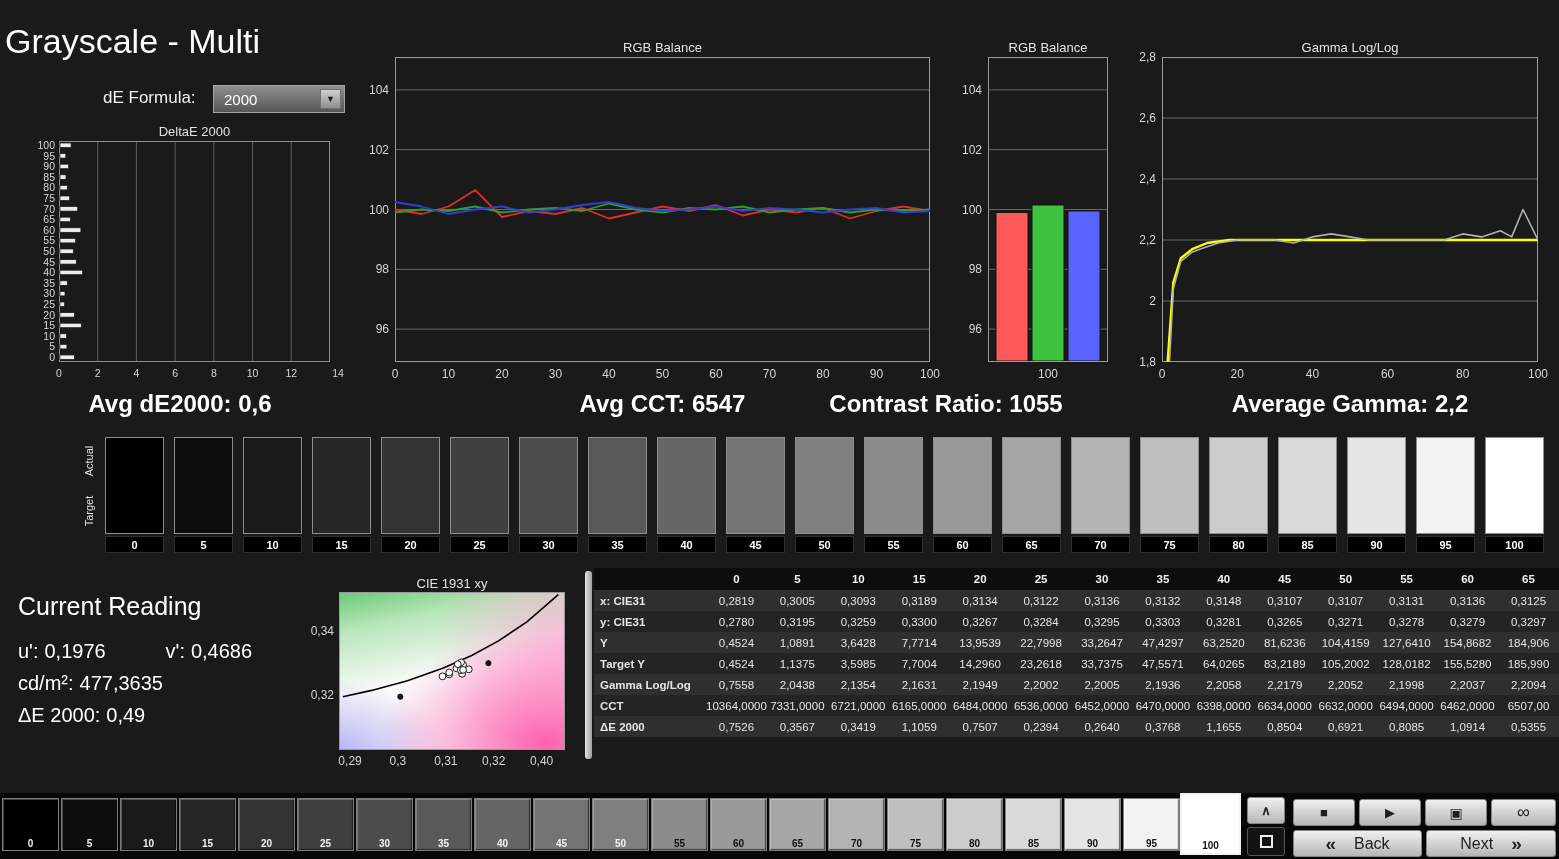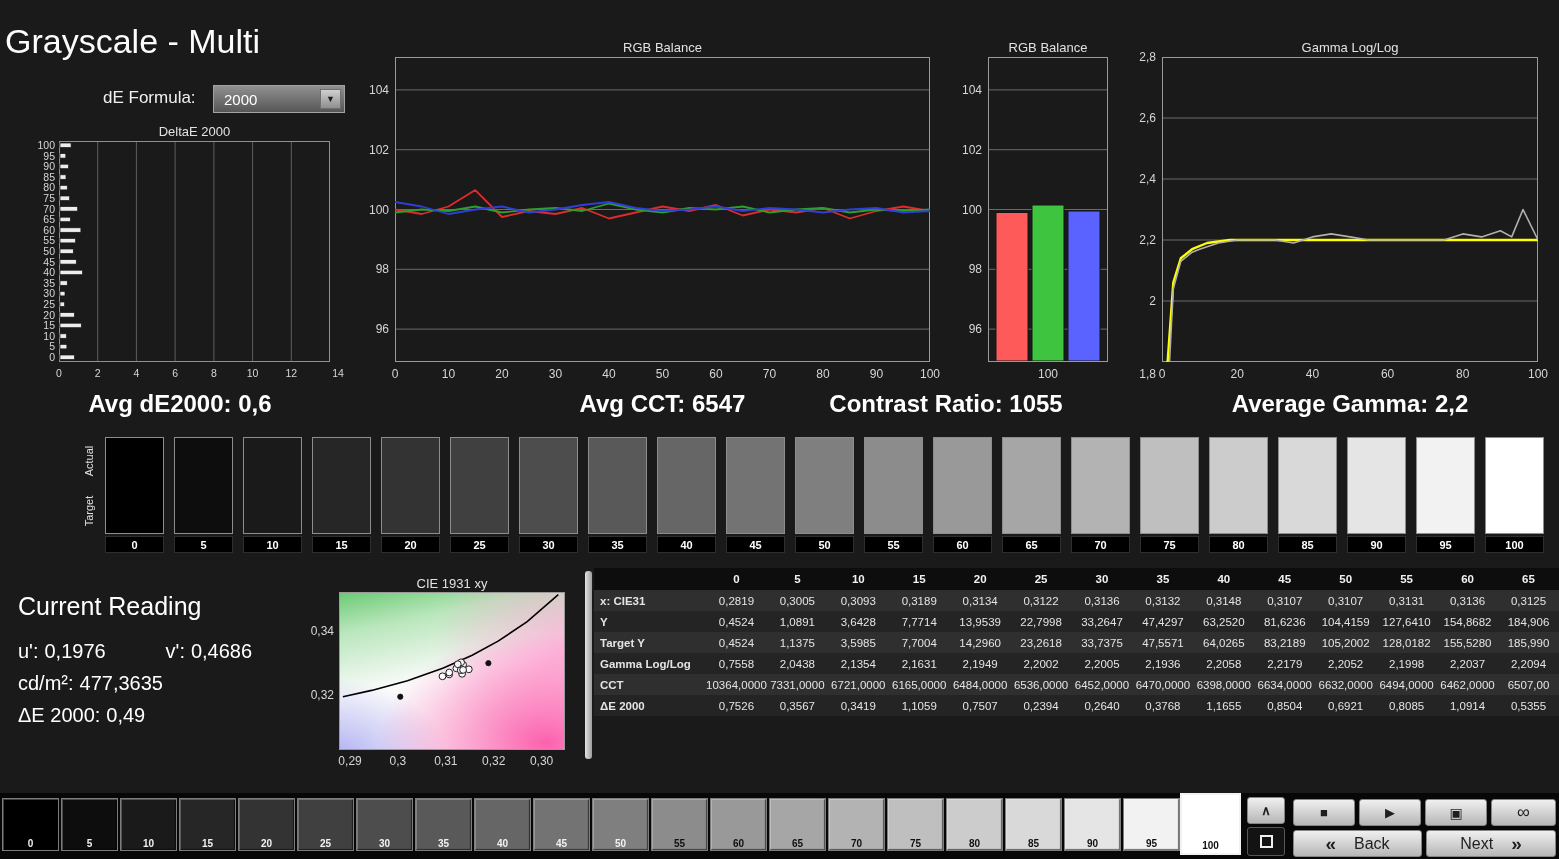--- a/index.html
+++ b/index.html
@@ -214,21 +214,21 @@
       <line x1="1" y1="244.0" x2="375" y2="244.0" stroke="#6a6a6a"></line>
       <rect x="0.5" y="0.5" width="375" height="304" fill="none" stroke="#9a9a9a"></rect>
       <polyline points="5.6,305.0 11.3,225.7 18.8,201.3 30.1,192.2 45.1,186.0 67.7,183.0 376.0,183.0" fill="none" stroke="#ffff00" stroke-width="2.4" stroke-linejoin="round"></polyline>
       <polyline points="7.5,305.0 11.3,231.8 18.8,204.4 30.1,195.2 37.6,192.2 56.4,186.0 75.2,183.0 94.0,183.0 112.8,183.0 131.6,186.0 150.4,179.9 169.2,176.9 188.0,179.9 206.8,183.0 225.6,183.0 244.4,183.0 263.2,183.0 282.0,183.0 300.8,176.9 319.6,179.9 338.4,173.8 349.7,179.9 361.0,152.5 376.0,183.0" fill="none" stroke="#b0b0b0" stroke-width="1.6" stroke-linejoin="round"></polyline>
     </svg>
     <div class="tick y" style="top: 0px;">2,8</div>
     <div class="tick y" style="top: 61px;">2,6</div>
     <div class="tick y" style="top: 122px;">2,4</div>
     <div class="tick y" style="top: 183px;">2,2</div>
     <div class="tick y" style="top: 244px;">2</div>
-    <div class="tick y" style="top: 305px; margin-top: 12px;">1,8</div>
+    <div class="tick y" style="top: 305px;">1,8</div>
     <div class="tick x" style="left: 0px;">0</div>
     <div class="tick x" style="left: 75.2px;">20</div>
     <div class="tick x" style="left: 150.4px;">40</div>
     <div class="tick x" style="left: 225.6px;">60</div>
     <div class="tick x" style="left: 300.8px;">80</div>
     <div class="tick x" style="left: 376px;">100</div>
   </div>
 
 <div id="statDE" class="stat">Avg dE2000: 0,6</div>
 <div id="statCCT" class="stat">Avg CCT: 6547</div>
@@ -353,21 +353,21 @@
       <circle cx="109.2" cy="81.4" r="3.4" fill="rgba(255,255,255,0.92)" stroke="#1c1c1c" stroke-width="1"></circle>
       <circle cx="109.2" cy="79.5" r="3.4" fill="rgba(255,255,255,0.92)" stroke="#1c1c1c" stroke-width="1"></circle>
       <circle cx="120.7" cy="77.2" r="3.4" fill="rgba(255,255,255,0.92)" stroke="#1c1c1c" stroke-width="1"></circle>
       <circle cx="123.1" cy="76.9" r="3.4" fill="rgba(255,255,255,0.92)" stroke="#1c1c1c" stroke-width="1"></circle>
       <circle cx="117.8" cy="71.2" r="3.4" fill="rgba(255,255,255,0.92)" stroke="#1c1c1c" stroke-width="1"></circle>
     </svg>
     <div class="tick x" style="left: 10.0551px;">0,29</div>
     <div class="tick x" style="left: 57.9364px;">0,3</div>
     <div class="tick x" style="left: 105.818px;">0,31</div>
     <div class="tick x" style="left: 153.699px;">0,32</div>
-    <div class="tick x" style="left: 201.581px;">0,30</div>
+    <div class="tick x" style="left: 201.581px;">0,40</div>
     <div class="tick y" style="top: 38.303px;">0,34</div>
     <div class="tick y" style="top: 102.141px;">0,32</div>
   </div>
 
 <div id="tableScrollbar"></div>
 <div id="readTableWrap">
   <table id="mtable">
       <colgroup>
         <col style="width: 112px;">
         <col>
@@ -416,20 +416,37 @@
           <td>0,3136</td>
           <td>0,3132</td>
           <td>0,3148</td>
           <td>0,3107</td>
           <td>0,3107</td>
           <td>0,3131</td>
           <td>0,3136</td>
           <td>0,3125</td>
         </tr>
         <tr>
+          <th>y: CIE31</th>
+          <td>0,2780</td>
+          <td>0,3195</td>
+          <td>0,3259</td>
+          <td>0,3300</td>
+          <td>0,3267</td>
+          <td>0,3284</td>
+          <td>0,3295</td>
+          <td>0,3303</td>
+          <td>0,3281</td>
+          <td>0,3265</td>
+          <td>0,3271</td>
+          <td>0,3278</td>
+          <td>0,3279</td>
+          <td>0,3297</td>
+        </tr>
+        <tr>
           <th>Y</th>
           <td>0,4524</td>
           <td>1,0891</td>
           <td>3,6428</td>
           <td>7,7714</td>
           <td>13,9539</td>
           <td>22,7998</td>
           <td>33,2647</td>
           <td>47,4297</td>
           <td>63,2520</td>

